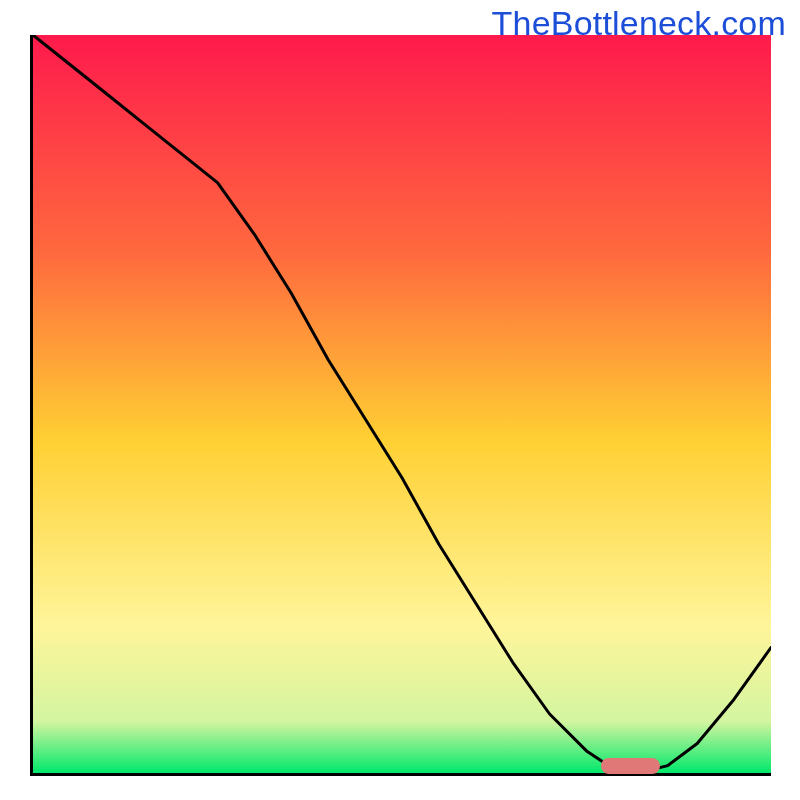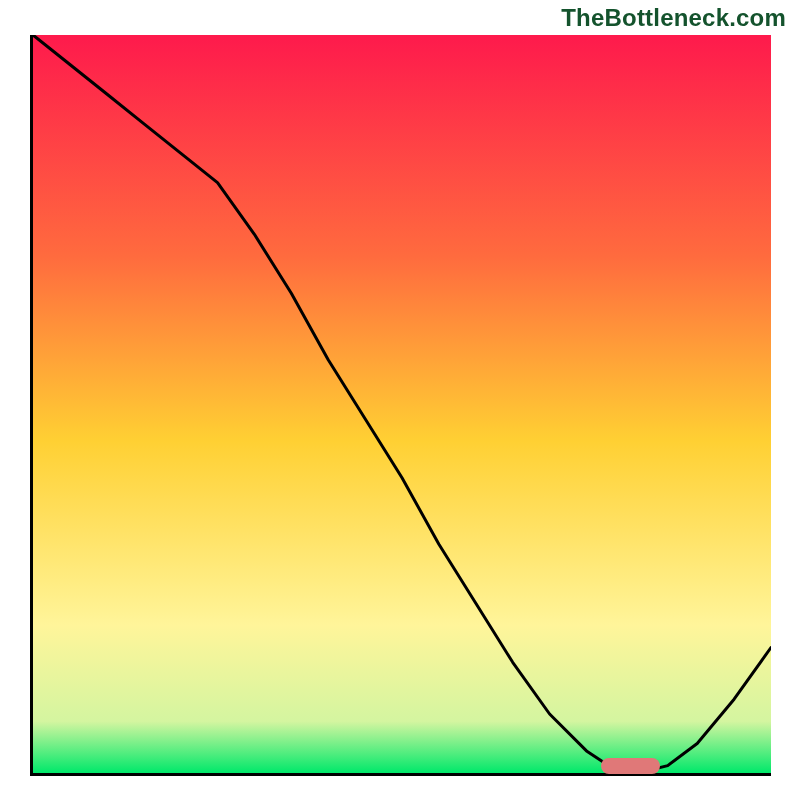--- a/index.html
+++ b/index.html
@@ -13,23 +13,23 @@
   }
   .frame {
     position: relative;
     width: 800px;
     height: 800px;
   }
   .watermark {
     position: absolute;
     top: 4px;
     right: 14px;
-    font-size: 24px;
-    font-weight: 700;
-    color: #14532d;
+    font-size: 34px;
+    font-weight: 400;
+    color: #1d4ed8;
     letter-spacing: 0.2px;
   }
   .plot-wrap {
     position: absolute;
     left: 30px;
     top: 35px;
     width: 741px;
     height: 741px;
     border-left: 3px solid #000;
     border-bottom: 3px solid #000;

